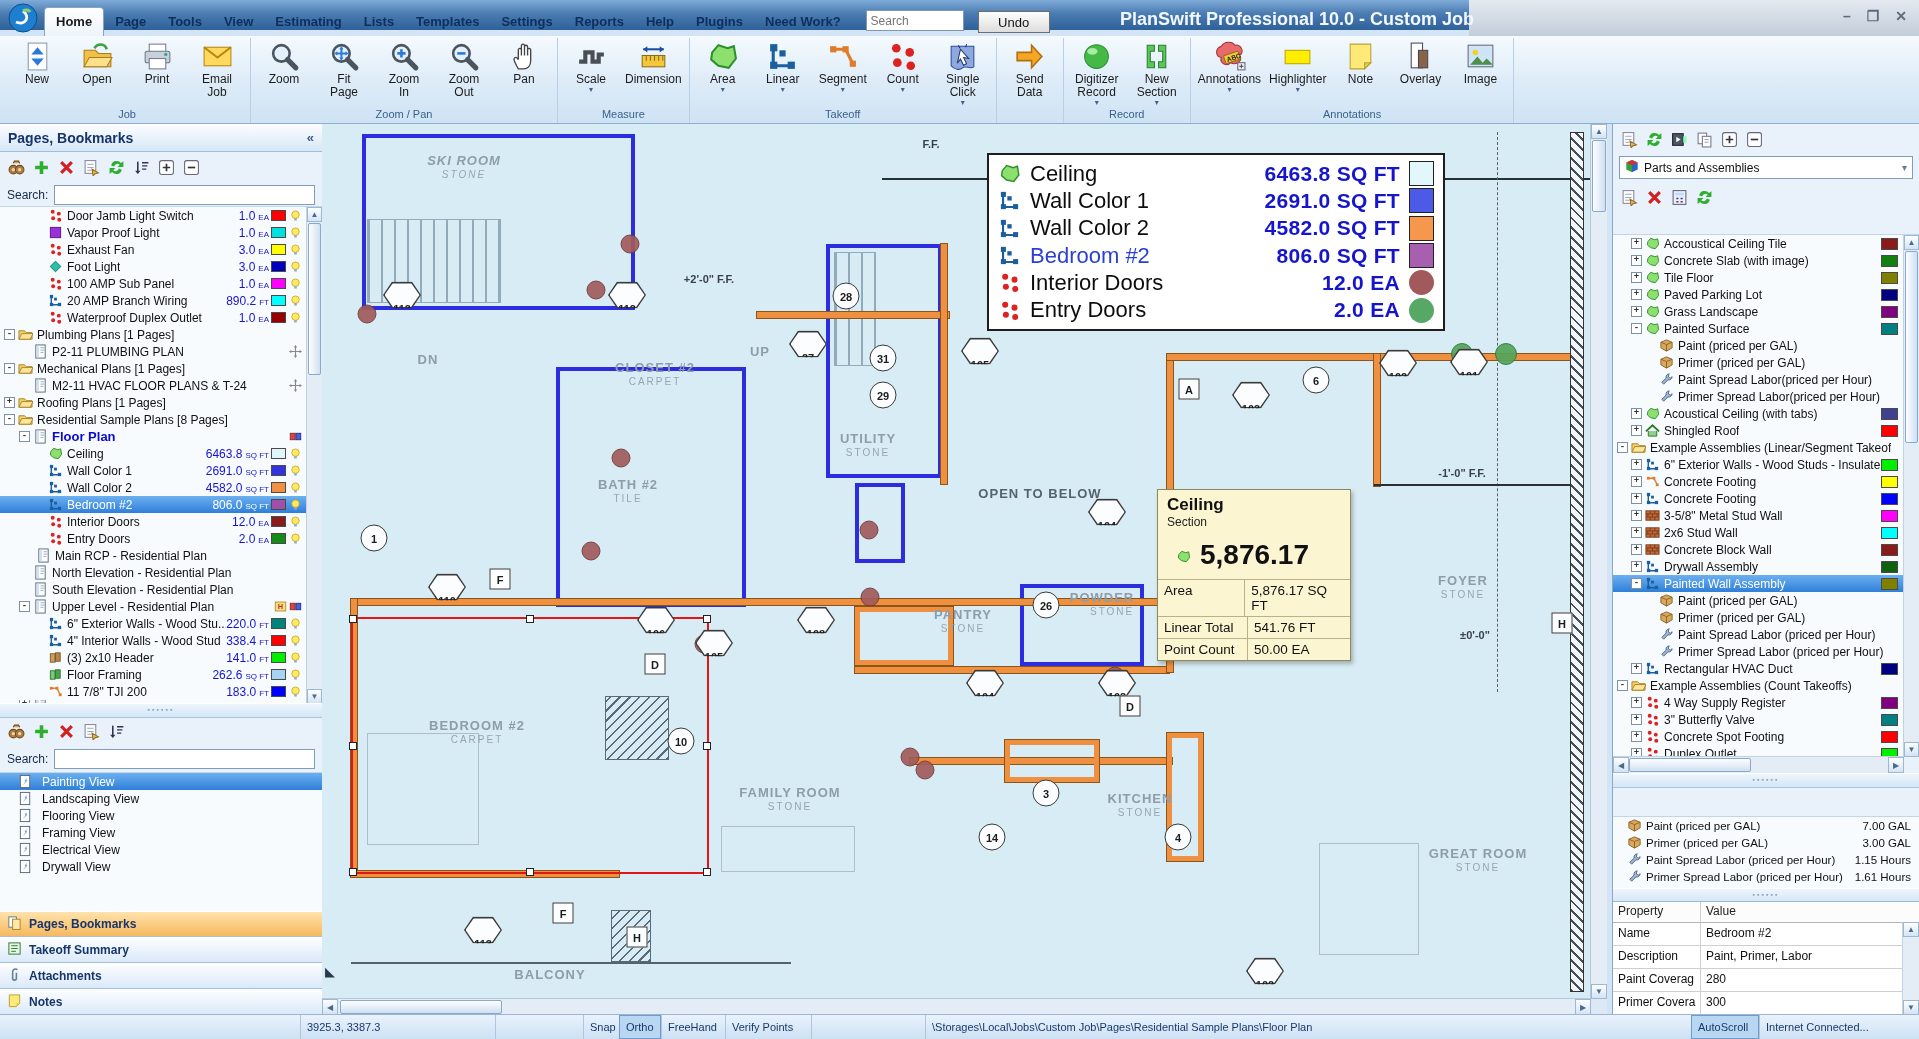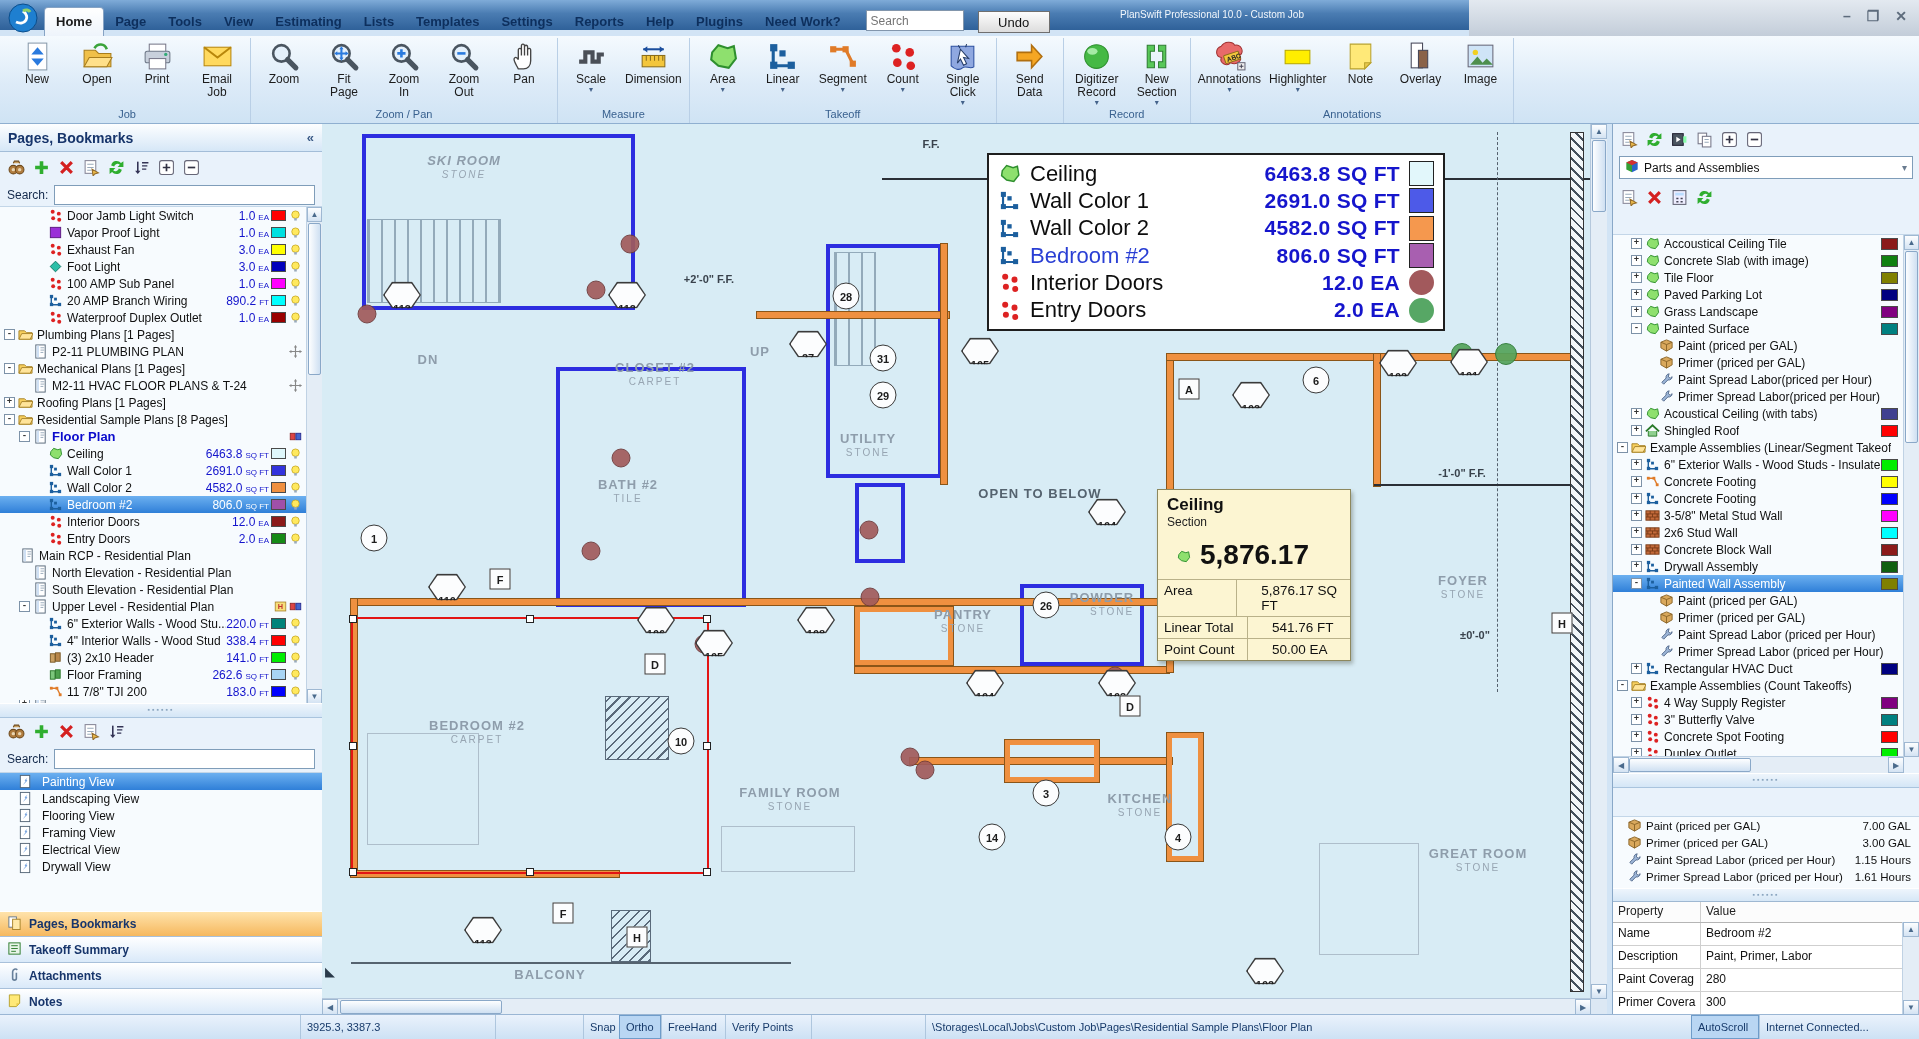--- a/index.html
+++ b/index.html
@@ -11,21 +11,21 @@
   .winzone{position:absolute;right:0;top:0;width:450px;height:36px;
     background:linear-gradient(180deg,#e3e9f0,#c3cdd9);}
   .applogo{position:absolute;left:8px;top:3px;width:30px;height:30px;}
   .tabs{position:absolute;left:44px;top:7px;height:29px;display:flex;align-items:flex-end;}
   .tab{padding:6px 11px 7px;font-size:13px;font-weight:bold;color:#0d2f5d;cursor:pointer;}
   .tab.active{background:linear-gradient(#ffffff,#eef4fb);border:1px solid #86a3c4;border-bottom:none;
     border-radius:4px 4px 0 0;color:#1b1b1b;}
   .qsearch{width:88px;height:17px;margin:0 0 5px 14px;border:1px solid #8296ac;font-size:12px;padding:1px 4px;color:#333;}
   .undo-btn{width:72px;height:22px;margin:0 0 3px 14px;background:linear-gradient(#fdfdfd,#dddddd);
     border:1px solid #6f6f6f;font-size:13px;color:#111;cursor:pointer;}
-  .wtitle{position:absolute;left:1120px;top:9px;font-size:10px;color:#f2f7fc;}
+  .wtitle{position:absolute;left:1120px;top:9px;font-size:18px;color:#f2f7fc;font-weight:bold;}
   .winctl{position:absolute;right:12px;top:8px;display:flex;gap:16px;color:#5d6b7c;font-size:14px;font-weight:bold;}
   .winctl span{cursor:pointer;}
   
   .ribbon{position:absolute;top:36px;left:0;right:0;height:88px;
     background:linear-gradient(#f5fafe,#ddebf8 55%,#cfe3f4);border-bottom:1px solid #8fafd0;
     display:flex;align-items:stretch;padding:2px 2px 0 4px;box-sizing:border-box;}
   .rgroup{display:flex;flex-direction:column;border-right:1px solid #b9cfe6;padding:0 3px;}
   .rbtns{display:flex;flex:1;align-items:flex-start;}
   .rbtn{min-width:52px;padding:2px 4px 0;display:flex;flex-direction:column;align-items:center;
     border-radius:3px;cursor:pointer;}
@@ -154,21 +154,21 @@
   .lsw{width:25px;height:25px;margin-left:9px;border:1.5px solid #222;box-sizing:border-box;}
   .lsw.cir{border-radius:50%;border:none;}
   .tip{position:absolute;left:835px;top:365px;width:192px;background:#fcf5d2;border:1px solid #8d885e;
     box-shadow:2px 3px 4px rgba(40,40,20,.3);}
   .tip .t1{font-size:17px;font-weight:bold;color:#111;padding:5px 9px 0;}
   .tip .t2{font-size:12px;color:#222;padding:0 9px 3px;}
   .tip .big{display:flex;align-items:center;gap:9px;padding:7px 9px 8px 18px;font-size:28px;font-weight:bold;color:#111;}
   .tip .big svg{width:15px;height:15px;}
   .trowt{display:flex;border-top:1px solid #b9b189;font-size:13.5px;color:#111;}
   .trowt .k{width:90px;padding:3px 6px;border-right:1px solid #b9b189;box-sizing:border-box;}
-  .trowt .v{padding:3px 6px;margin-left:18px;}
+  .trowt .v{padding:3px 6px;}
   
   .cvsbv{position:absolute;right:0;top:0;width:16px;bottom:16px;background:#e4edf6;border-left:1px solid #b5c8dc;}
   .cvsbh{position:absolute;left:0;bottom:0;height:16px;right:16px;background:#e4edf6;border-top:1px solid #b5c8dc;}
   .cvcorner{position:absolute;right:0;bottom:0;width:16px;height:16px;background:#dce8f4;}
   .cornerglyph{position:absolute;left:3px;bottom:20px;color:#2a3a4a;font-size:13px;}
   
   .statusbar{position:absolute;left:0;right:0;bottom:0;height:24px;background:linear-gradient(#eaf2fc,#cde1f4);
     border-top:1px solid #9ab6d4;display:flex;align-items:stretch;font-size:11px;color:#173a6a;}
   .scell{border-left:1px solid #aec6de;display:flex;align-items:center;padding:0 6px;box-sizing:border-box;white-space:nowrap;overflow:hidden;}
   .scell.first{border-left:none;}
@@ -787,21 +787,21 @@
               </svg></div>
             <div class="tlabel">Entry Doors</div>
             <div class="tval">2.0</div>
             <div class="tunit">EA</div>
             <div class="tsw" style="background: rgb(22, 138, 22);"></div>
             <div class="tico2"><svg viewBox="0 0 16 16">
                 <circle cx="8" cy="7" r="4.6" fill="#ffe95e" stroke="#c8a820"></circle>
                 <rect x="6.4" y="11.2" width="3.2" height="3" fill="#9aaabb"></rect>
               </svg></div>
           </div>
-          <div class="trow" style="padding-left: 6px;">
+          <div class="trow" style="padding-left: 22px;">
             <div class="noexp"></div>
             <div class="ticon"><svg viewBox="0 0 16 16">
                 <rect x="3" y="1" width="10" height="14" fill="#fff" stroke="#567"></rect>
                 <rect x="3.8" y="1.8" width="2.6" height="12.4" fill="#cfe0f4"></rect>
                 <path d="M8 4h4M8 6.5h4M8 9h3" stroke="#9ab"></path>
               </svg></div>
             <div class="tlabel">Main RCP - Residential Plan</div>
             <div style="margin-left: auto;"></div>
           </div>
           <div class="trow" style="padding-left: 19px;">

